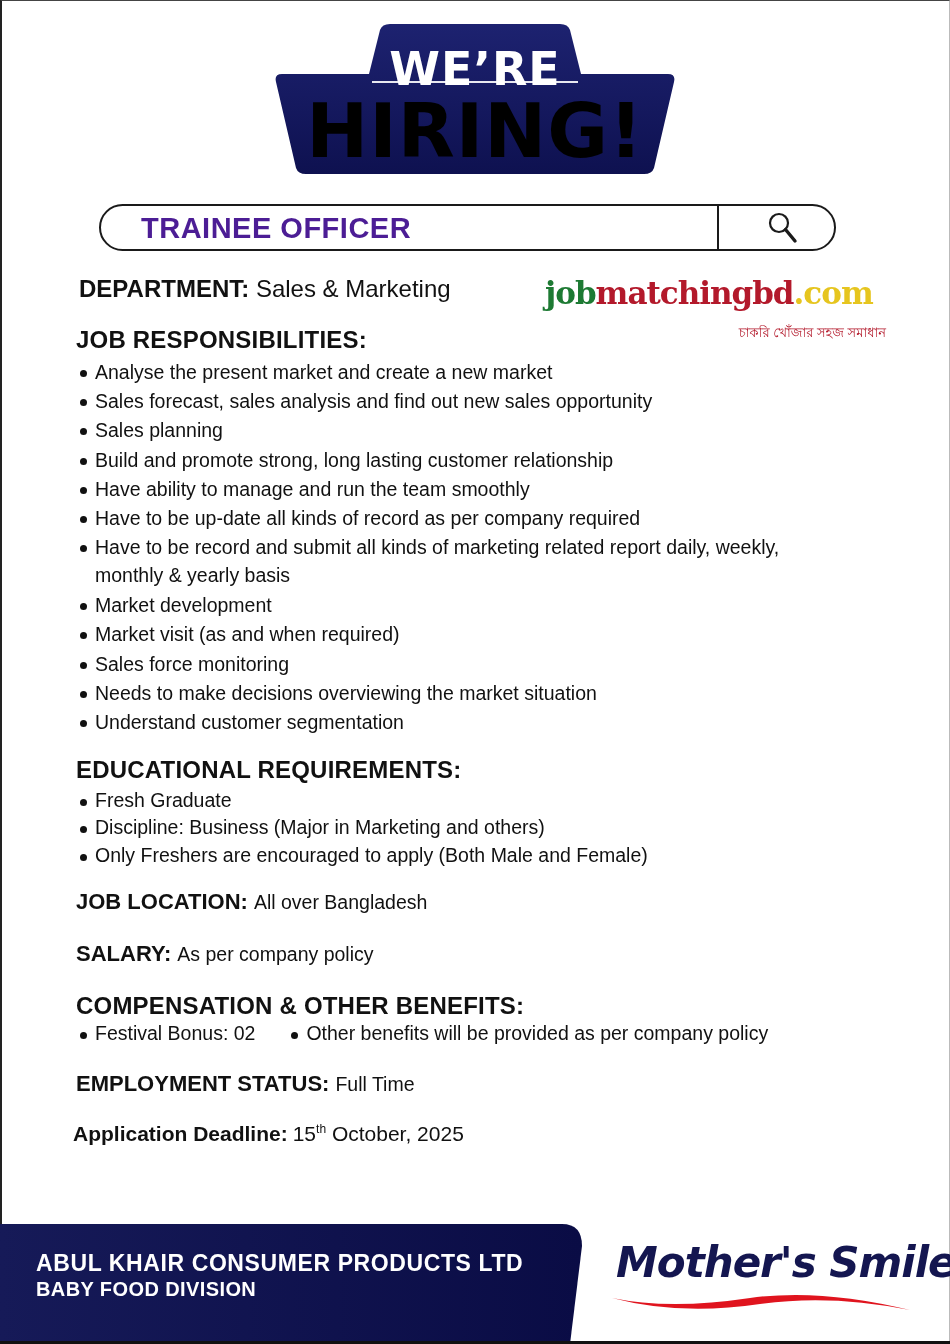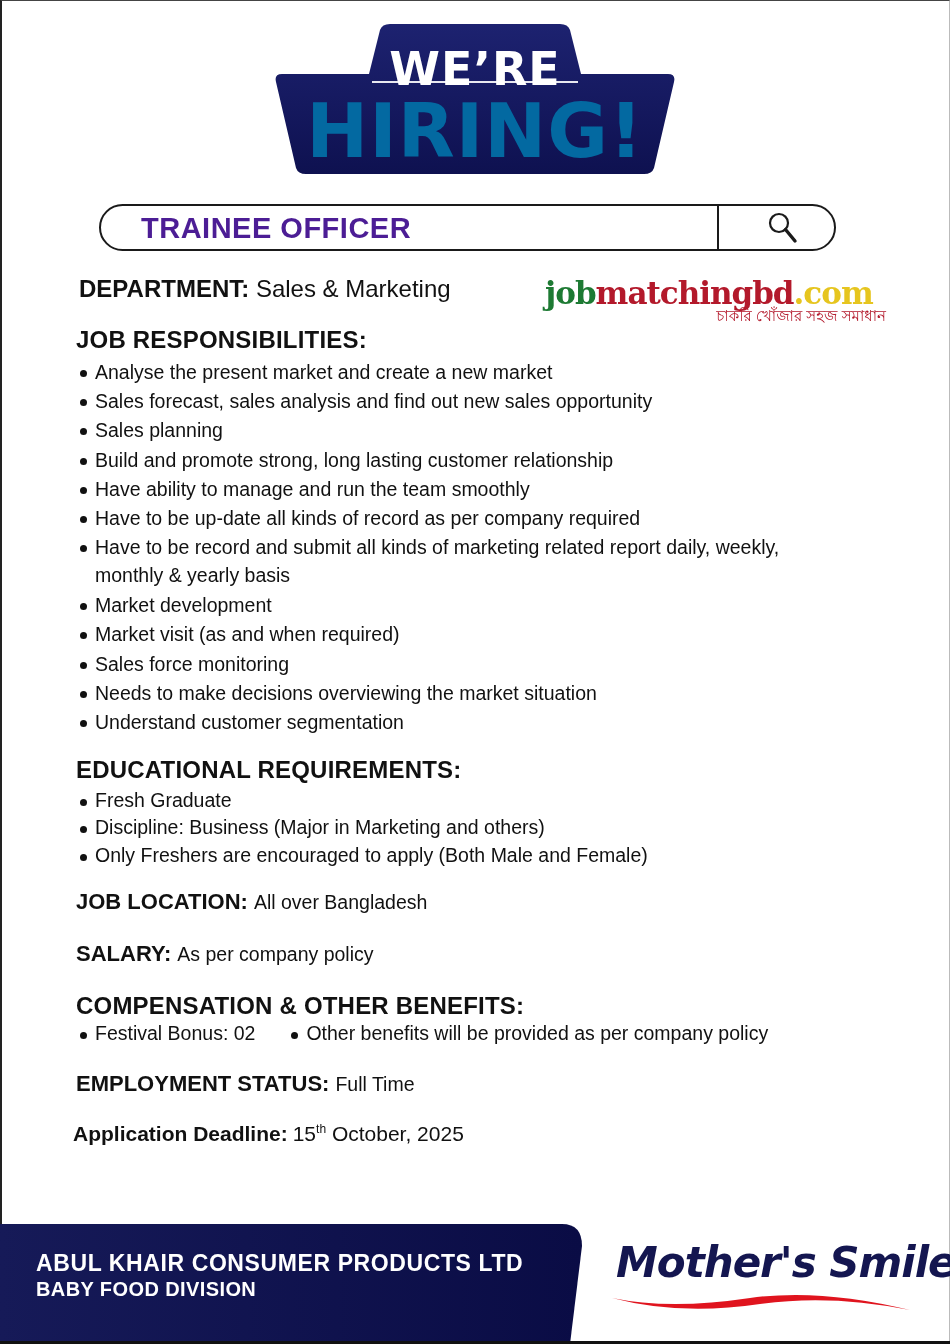--- a/index.html
+++ b/index.html
@@ -4,38 +4,38 @@
   <style>
     * { box-sizing: border-box; margin: 0; padding: 0; }
     html, body { width: 950px; height: 1344px; background: #ffffff; overflow: hidden; }
     body { position: relative; font-family: "Liberation Sans", "DejaVu Sans", sans-serif; color: #111; }
     .frame { position: absolute; left: 0; top: 0; width: 950px; height: 1344px; border-left: 2px solid #222; border-top: 1px solid #444; border-right: 1px solid #bbb; }
 
     
     .badge { position: absolute; left: 272px; top: 22px; width: 406px; height: 155px; }
     .badge svg { position: absolute; left: 0; top: 0; }
     .badge .were { position: absolute; left: 0; width: 100%; top: 20px; text-align: center; color: #fff; font-weight: 700; font-size: 46px; letter-spacing: 1px; font-family: "DejaVu Sans", sans-serif; }
-    .badge .hiring { position: absolute; left: 0; width: 100%; top: 70px; text-align: center; color: #0369a1; font-weight: 700; font-size: 74px; letter-spacing: 1px; font-family: "DejaVu Sans", sans-serif; line-height: 78px; }
+    .badge .hiring { position: absolute; left: 0; width: 100%; top: 70px; text-align: center; color: #000000; font-weight: 700; font-size: 74px; letter-spacing: 1px; font-family: "DejaVu Sans", sans-serif; line-height: 78px; }
 
     
     .searchbar { position: absolute; left: 99px; top: 204px; width: 737px; height: 47px; border: 2px solid #1a1a1a; border-radius: 24px; }
     .searchbar .title { position: absolute; left: 40px; top: 6px; font-size: 29px; font-weight: 700; letter-spacing: 0.5px; color: #4c1d95; }
     .searchbar .divider { position: absolute; left: 616px; top: -2px; width: 2px; height: 47px; background: #1a1a1a; }
     .searchbar .search-btn { position: absolute; left: 618px; top: 0; width: 117px; height: 43px; }
     .searchbar .search-btn svg { position: absolute; left: 47px; top: 5px; }
 
     .dept { position: absolute; left: 79px; top: 275px; font-size: 24px; }
     .label-bold { font-weight: 700; }
 
     .logo-jm { position: absolute; left: 545px; top: 276px; width: 345px; height: 46px; }
     .logo-jm .word { font-family: "DejaVu Serif", serif; font-weight: 700; font-size: 31px; letter-spacing: -1px; line-height: 34px; white-space: nowrap; }
     .logo-jm .jm-green { color: #1d7a33; }
     .logo-jm .jm-red { color: #b3192b; }
     .logo-jm .jm-yellow { color: #e6c51f; }
-    .logo-jm .tagline { position: absolute; right: 4px; top: 28px; font-size: 15px; color: #b3192b; }
+    .logo-jm .tagline { position: absolute; right: 4px; top: 47px; font-size: 13px; color: #b3192b; }
 
     .section-head { position: absolute; left: 76px; font-size: 24px; font-weight: 700; letter-spacing: 0.2px; }
     ul.bullets { position: absolute; left: 78px; list-style: none; }
     ul.bullets li { position: relative; padding-left: 17px; font-size: 19.5px; line-height: 29.2px; }
     ul.bullets li::before { content: ""; position: absolute; left: 2px; top: 12px; width: 7px; height: 7px; border-radius: 50%; background: #111; }
     ul.edu li { line-height: 27.3px; }
 
     .inline-field { position: absolute; left: 76px; font-size: 19.5px; }
     .inline-field .k { font-size: 22px; font-weight: 700; margin-right: 6px; }
 

